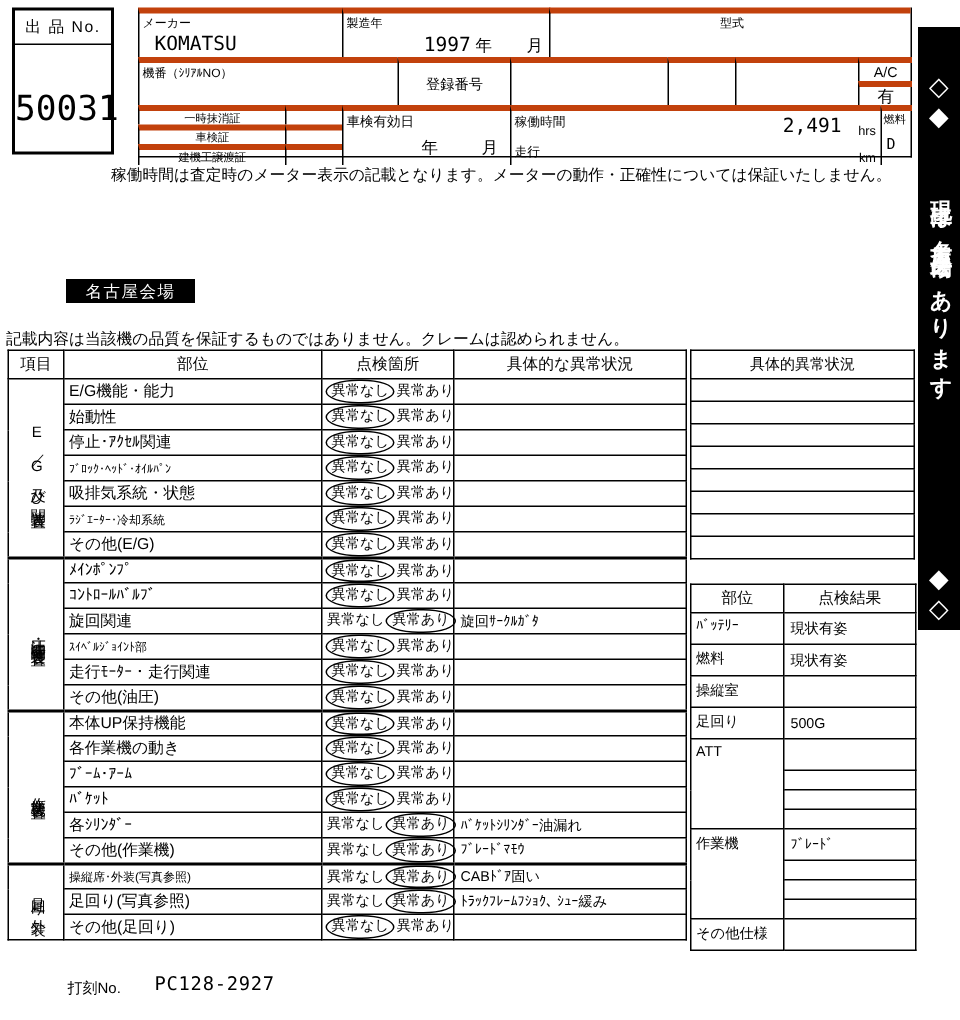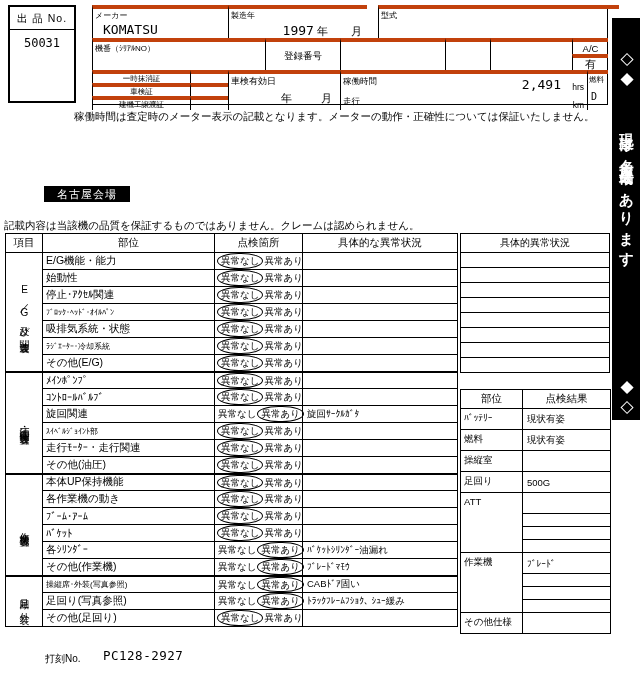--- a/index.html
+++ b/index.html
@@ -4,33 +4,33 @@
 <style>
   * { margin:0; padding:0; box-sizing:border-box; }
   html,body { background:#fff; }
   body { width:640px; height:680px; font-family:"Liberation Sans","DejaVu Sans",sans-serif; color:#000; }
   .sheet { position:relative; width:640px; height:680px; background:#fff; overflow:hidden; }
   .mono { font-family:"DejaVu Sans Mono","Liberation Mono",monospace; }
 
   
   .listing-box { position:absolute; left:8px; top:5px; width:68px; height:98px; border:2px solid #000; }
   .listing-box .cap { display:block; height:23px; border-bottom:1px solid #000; font-size:10.5px; text-align:center; line-height:23px; letter-spacing:1px; }
-  .listing-box .num { display:block; text-align:center; font-size:12px; letter-spacing:0px; margin-top:6px; }
+  .listing-box .num { display:block; text-align:center; font-size:23px; letter-spacing:0px; margin-top:30px; }
 
   
   .hdr { position:absolute; left:92px; top:5px; width:516px; height:100px; border-right:1px solid #000; border-bottom:1px solid #000; }
   .hcell { position:absolute; border-left:1px solid #000; border-top:4px solid #c2410c; overflow:hidden; }
   .lbl { display:block; font-size:8px; padding:1px 0 0 2px; white-space:nowrap; }
   .hval { display:block; font-size:13px; padding-left:10px; margin-top:1px; white-space:nowrap; }
   .c-maker  { left:0;   top:0;  width:136px; height:33px; }
   .c-year   { left:136px;top:0;  width:139px; height:33px; }
   .yearline { text-align:right; padding-right:5px; font-size:11px; margin-top:2px; }
   .yearline .yv { font-size:13px; }
   .yearline .mc { margin-left:20px; }
-  .c-model  { left:286px;top:0;  width:241px; height:33px; }
+  .c-model  { left:274px;top:0;  width:241px; height:33px;text-align:center; }
   .c-model .hval { padding-left:22px; }
   .c-serial { left:0;   top:33px; width:173px; height:32px; }
   .c-reg    { left:173px;top:33px; width:75px; height:32px; font-size:9.5px; display:flex; align-items:center; justify-content:center; }
   .c-e1 { left:248px; top:33px; width:105px; height:32px; }
   .c-e2 { left:353px; top:33px; width:45px;  height:32px; }
   .c-e3 { left:398px; top:33px; width:82px;  height:32px; }
   .c-ac  { left:480px; top:33px; width:36px; height:16px; font-size:9.5px; display:flex; align-items:center; justify-content:center; }
   .c-acv { left:480px; top:49px; width:36px; height:16px; font-size:11px;  display:flex; align-items:center; justify-content:center; }
   .c-doc  { left:0;  width:98px; height:13px; font-size:7.5px; display:flex; align-items:center; justify-content:center; white-space:nowrap; }
   .c-docb { left:98px; width:38px; height:13px; }

